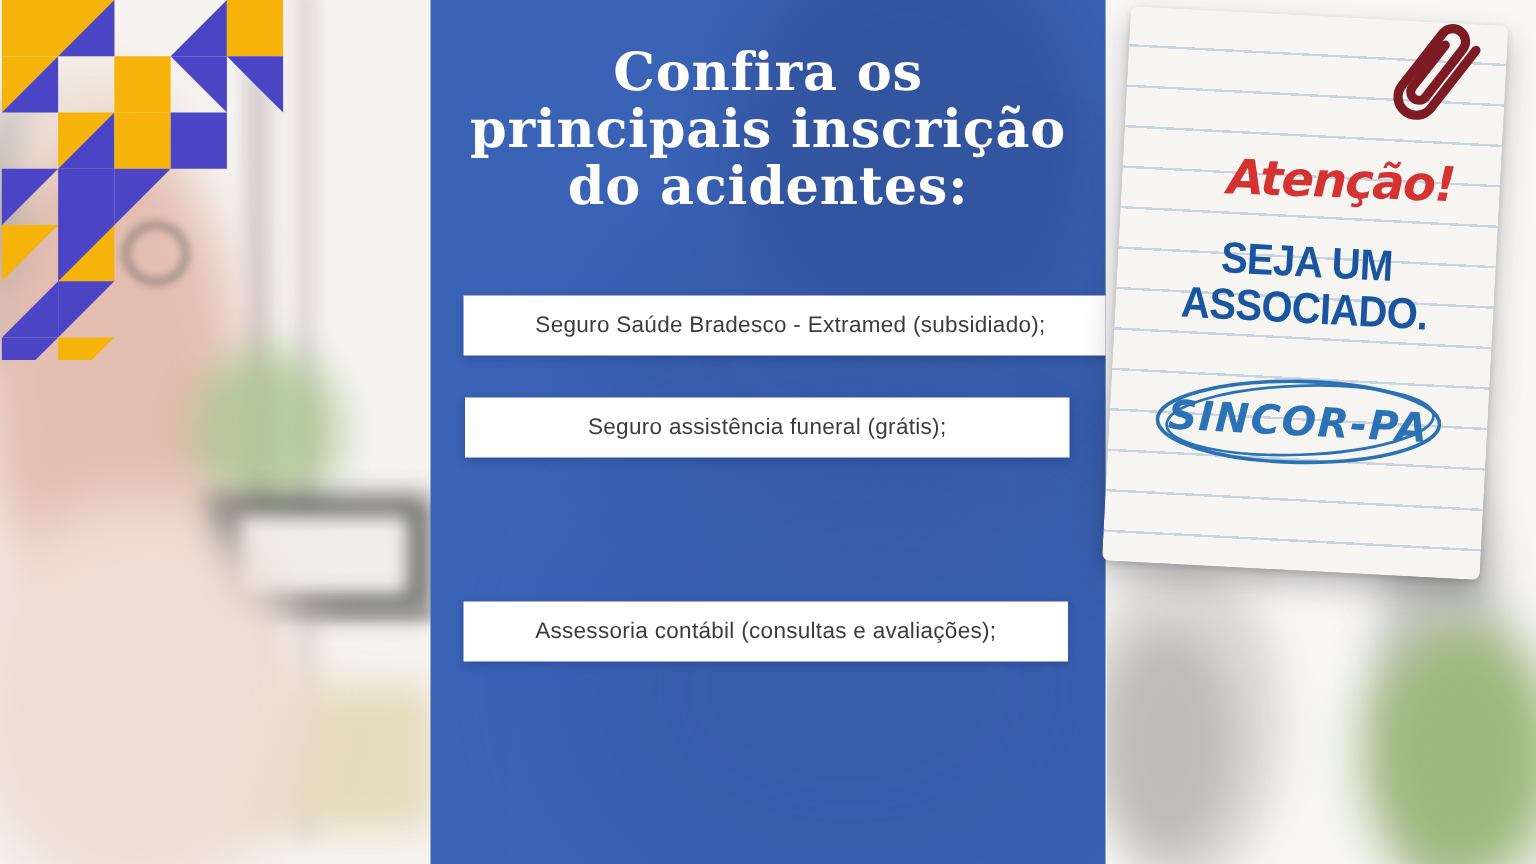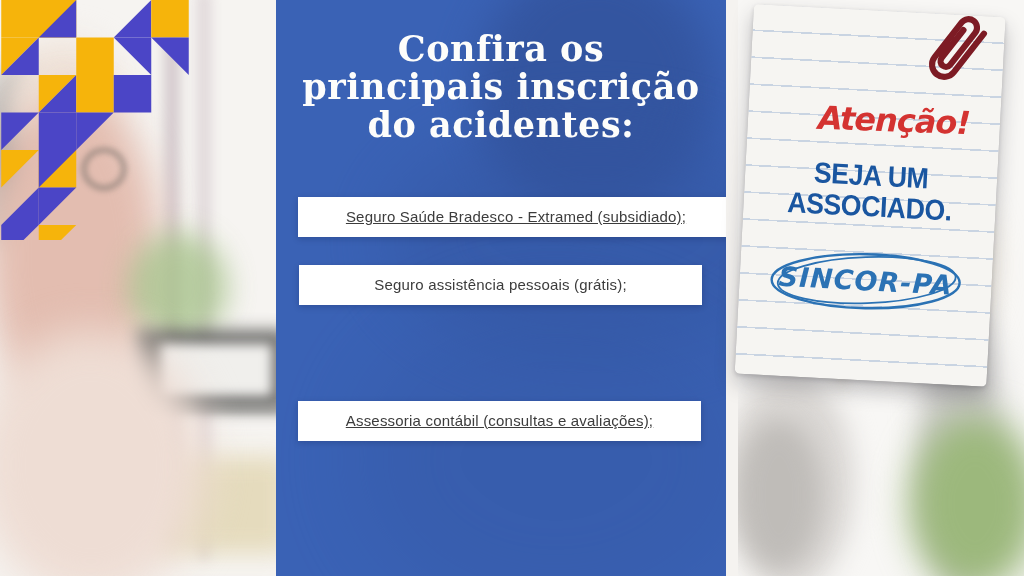--- a/index.html
+++ b/index.html
@@ -27,33 +27,33 @@
   .pl-glasses{left:82px;top:148px;width:44px;height:42px;border:4px solid #6b6762;border-radius:50%;filter:blur(3px);opacity:.7;background:transparent;}
   .pl-plant{left:128px;top:232px;width:100px;height:110px;background:#a9c48e;opacity:.8;filter:blur(14px);}
   .pl-frame{left:136px;top:330px;width:152px;height:80px;background:#5a5a58;opacity:.85;filter:blur(8px);border-radius:4px;}
   .pl-framemat{left:160px;top:344px;width:112px;height:52px;background:#f0efec;filter:blur(6px);border-radius:3px;}
   .pl-sill{left:134px;top:404px;width:156px;height:9px;background:#8a8a88;opacity:.6;filter:blur(4px);border-radius:4px;}
   .pl-beige{left:150px;top:456px;width:140px;height:98px;background:#e4d9b8;opacity:.9;filter:blur(12px);border-radius:10px;}
   .mosaic{position:absolute;left:0;top:0;}
   .my{fill:var(--accent-yellow,#F6B40B);} .mp{fill:var(--accent-purple,#4B45C6);}
 
   
-  .blue-panel{position:absolute;left:276px;top:0;width:450px;height:576px;background:var(--panel-blue,#3A62B5);overflow:hidden;}
+  .blue-panel{position:absolute;left:287px;top:0;width:450px;height:576px;background:var(--panel-blue,#3A62B5);overflow:hidden;}
   .bp-head{position:absolute;left:200px;top:-40px;width:240px;height:260px;background:var(--panel-blue-dark,#33549E);border-radius:50%;filter:blur(22px);opacity:.9;}
   .bp-body{position:absolute;left:110px;top:120px;width:420px;height:240px;background:var(--panel-blue-dark,#33549E);border-radius:50%;filter:blur(34px);opacity:.45;}
   .bp-lower{position:absolute;left:80px;top:300px;width:400px;height:320px;background:var(--panel-blue-dark,#33549E);border-radius:50%;filter:blur(40px);opacity:.30;}
   .panel-title{position:absolute;left:0;top:30px;width:100%;text-align:center;color:#FDFDFB;
     font-family:"DejaVu Serif","Liberation Serif",serif;font-weight:700;font-size:35px;line-height:1.08;letter-spacing:.5px;}
   .benefit-box{position:absolute;background:#fff;display:flex;align-items:center;justify-content:center;
     text-align:center;color:var(--box-text,#3C3C3C);font-size:15px;line-height:1.25;letter-spacing:.2px;
     box-shadow:0 2px 6px rgba(10,20,60,.22);padding:2px 8px;}
-  .b1{left:22px;top:197px;width:436px;height:40px;text-decoration:underline;}
+  .b1{left:22px;top:197px;width:436px;height:40px;}
   .b2{left:23px;top:265px;width:403px;height:40px;}
   .b3{left:17px;top:331px;width:411px;height:45px;}
-  .b4{left:22px;top:401px;width:403px;height:40px;text-decoration:underline;}
+  .b4{left:22px;top:401px;width:403px;height:40px;}
   .b5{left:15px;top:465px;width:414px;height:44px;}
 
   
   .photo-right{position:absolute;left:738px;top:0;width:286px;height:576px;background:#f8f7f5;overflow:hidden;}
   .pr-glow{left:84px;top:176px;width:160px;height:180px;background:#efe2c9;filter:blur(20px);}
   .pr-doorbar{left:96px;top:150px;width:14px;height:240px;background:#cfc5b4;opacity:.8;filter:blur(8px);}
   .pr-column{left:182px;top:300px;width:82px;height:290px;background:#c9c8c6;filter:blur(14px);}
   .pr-sleeve{left:-14px;top:372px;width:130px;height:220px;background:#d9d6d3;filter:blur(13px);}
   .pr-fold{left:-2px;top:420px;width:86px;height:150px;background:#b5b2ae;opacity:.7;filter:blur(12px);}
   .pr-green{left:172px;top:416px;width:130px;height:175px;background:#9cb87c;filter:blur(18px);}
@@ -139,21 +139,21 @@
     <div class="panel-title">
       <div>Confira os</div>
       <div>principais inscrição</div>
       <div>do acidentes:</div>
     </div>
 
     <div class="benefit-box b1">
       <span>Seguro Saúde Bradesco - Extramed (subsidiado);</span>
     </div>
     <div class="benefit-box b2">
-      <span>Seguro assistência pessoais (grátis);</span>
+      <span>Seguro assistência funeral (grátis);</span>
     </div>
     <div class="benefit-box b4">
       <span>Assessoria contábil (consultas e avaliações);</span>
     </div>
   </div>
 
   <div class="photo-right">
     <div class="blob pr-glow"></div>
     <div class="blob pr-doorbar"></div>
     <div class="blob pr-column"></div>

